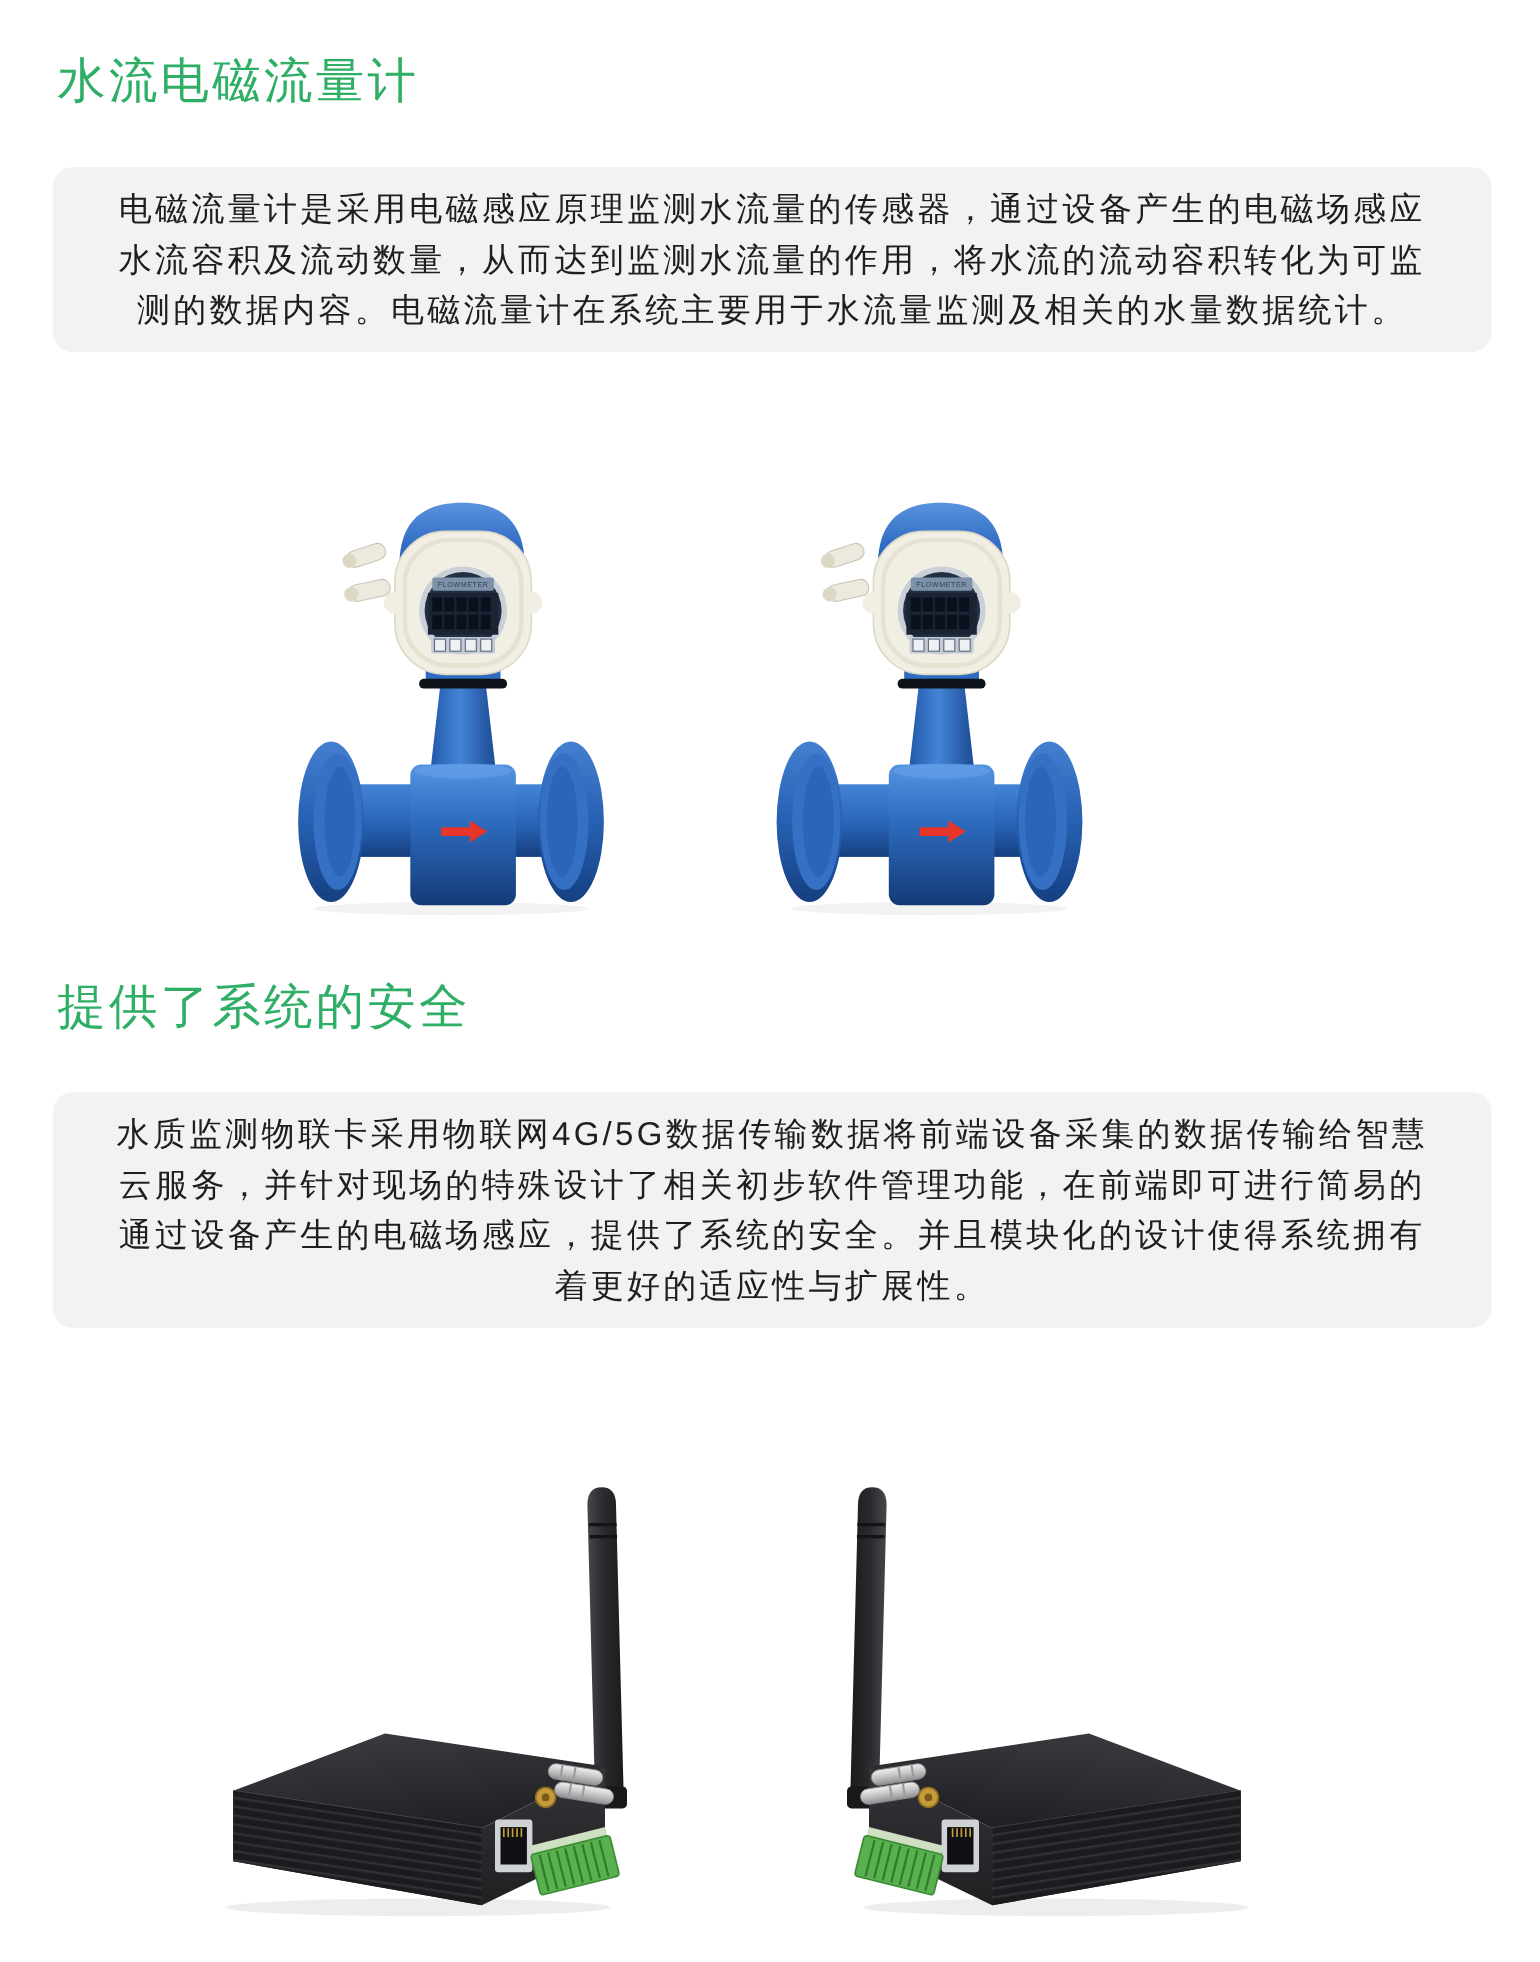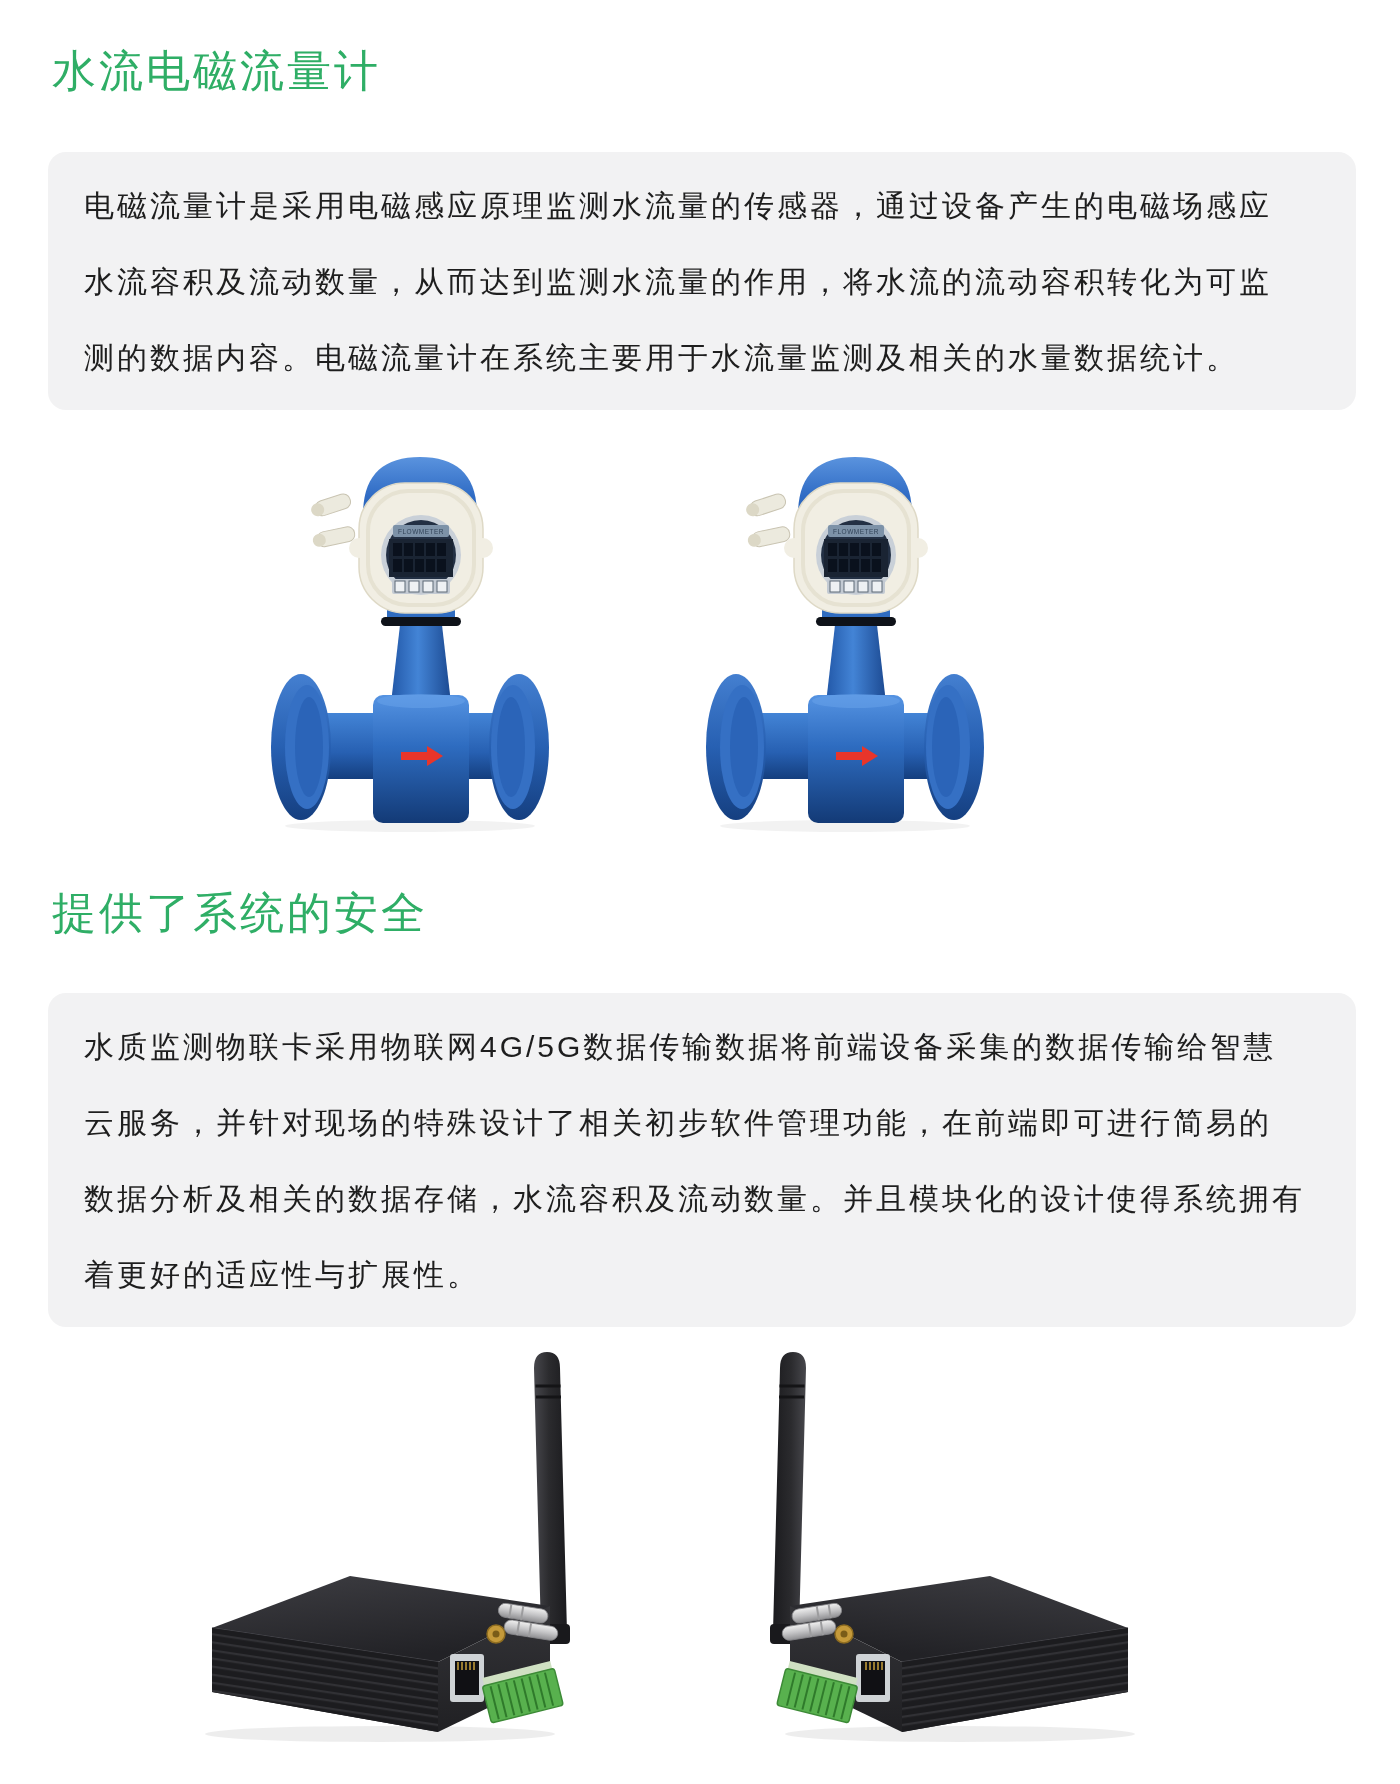--- a/index.html
+++ b/index.html
@@ -3,34 +3,34 @@
 <meta charset="utf-8">
 <style>
   html,body{margin:0;padding:0;background:#ffffff;}
   #page{
     position:relative;width:1400px;height:1784px;background:#ffffff;
     font-family:"Liberation Sans",sans-serif;overflow:hidden;
   }
   .section-heading{
     position:absolute;left:52px;margin:0;
     font-size:44px;font-weight:500;letter-spacing:3px;
-    color:#2fae66;line-height:1.2;white-space:nowrap;font-family:Liberation Mono, monospace;
+    color:#2fae66;line-height:1.2;white-space:nowrap;
   }
   #heading-1{top:48px;}
   #heading-2{top:890px;}
   .desc-panel{
     position:absolute;left:48px;width:1308px;box-sizing:border-box;
     background:#f2f2f3;border-radius:18px;
     padding:16px 36px 14px 36px;
   }
   #panel-1{top:152px;}
   #panel-2{top:993px;}
   .desc-text{
-    margin:0;font-size:30px;line-height:76px;letter-spacing:3px;
-    color:#1e1e1e;white-space:pre-line;
+    margin:0;font-size:30px;line-height:46px;letter-spacing:3px;
+    color:#1e1e1e;white-space:pre-line;text-align:center;
   }
   .illu{position:absolute;left:0;display:block;}
   #flowmeters-figure{top:440px;}
   #devices-figure{top:1340px;}
 </style>
 </head>
 <body>
 
 <div id="page">
 
@@ -147,21 +147,21 @@
       </g>
     </g>
     <use href="#flowmeter" xlink:href="#flowmeter" x="435" y="0"></use>
   </svg>
 
   <h2 id="heading-2" class="section-heading">提供了系统的安全</h2>
 
   <div id="panel-2" class="desc-panel">
     <p class="desc-text">水质监测物联卡采用物联网4G/5G数据传输数据将前端设备采集的数据传输给智慧
 云服务，并针对现场的特殊设计了相关初步软件管理功能，在前端即可进行简易的
-数据分析及相关的数据存储，水流容积及流动数量。并且模块化的设计使得系统拥有
+通过设备产生的电磁场感应，提供了系统的安全。并且模块化的设计使得系统拥有
 着更好的适应性与扩展性。</p>
   </div>
 
   <svg id="devices-figure" class="illu" width="1400" height="420" viewBox="0 0 1400 420">
     <defs>
       <linearGradient id="gAnt" x1="0" y1="0" x2="1" y2="0">
         <stop offset="0" stop-color="#47474c"></stop>
           <stop offset="0.45" stop-color="#2b2b2e"></stop>
           <stop offset="1" stop-color="#1b1b1e"></stop>
       </linearGradient>

